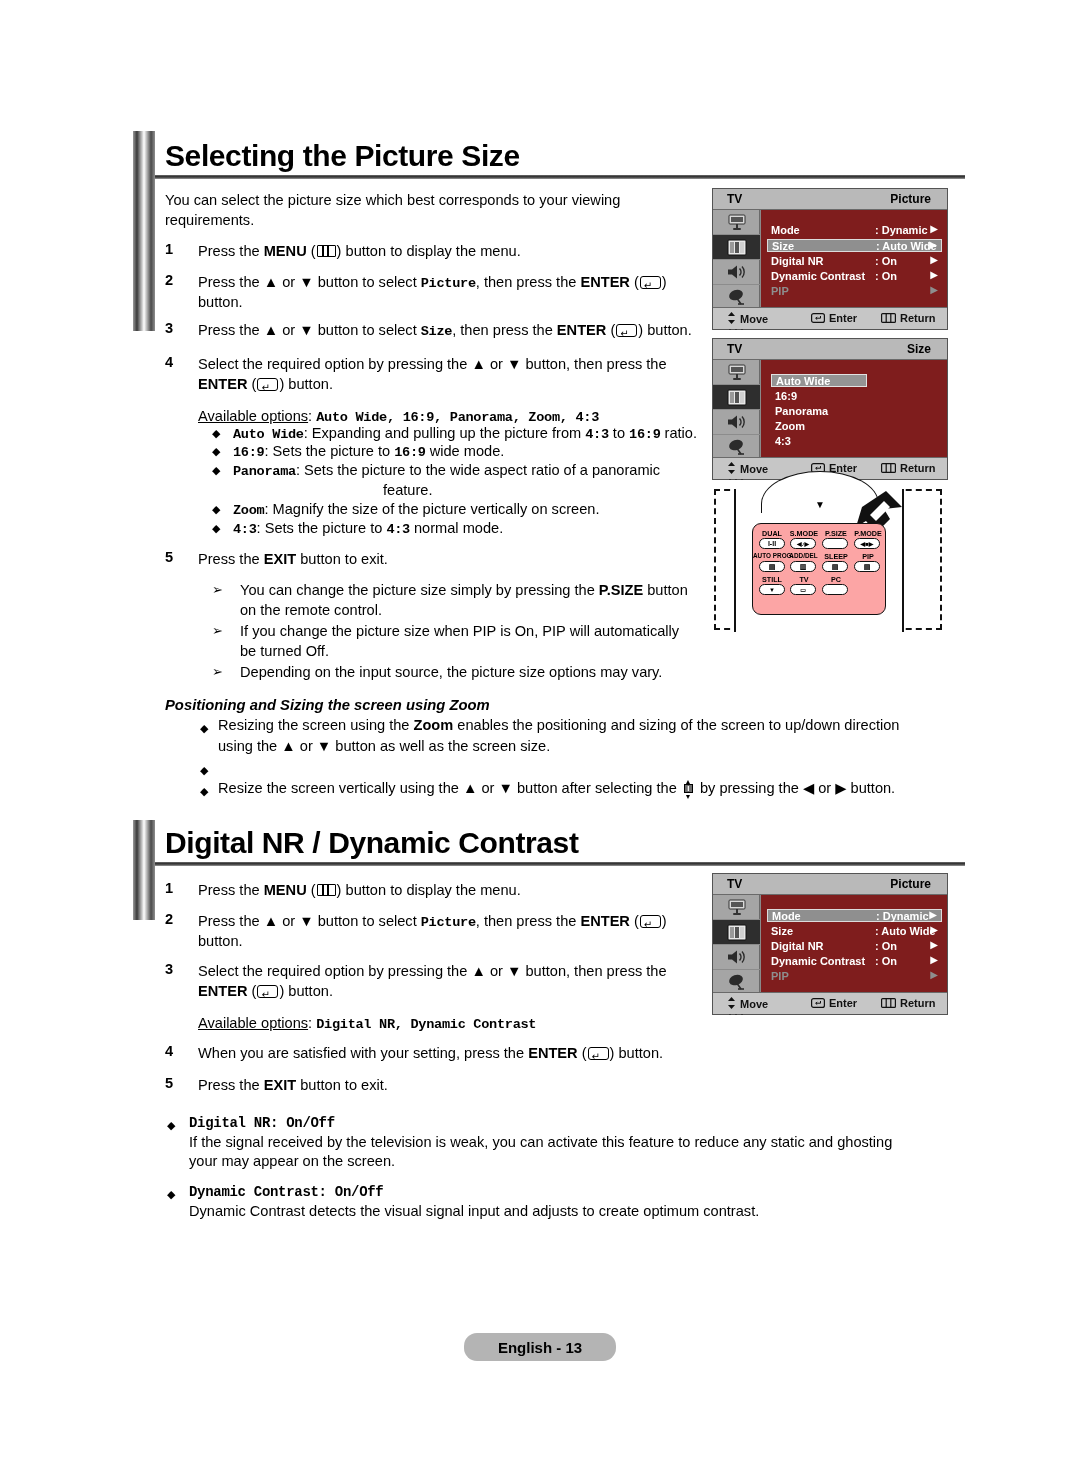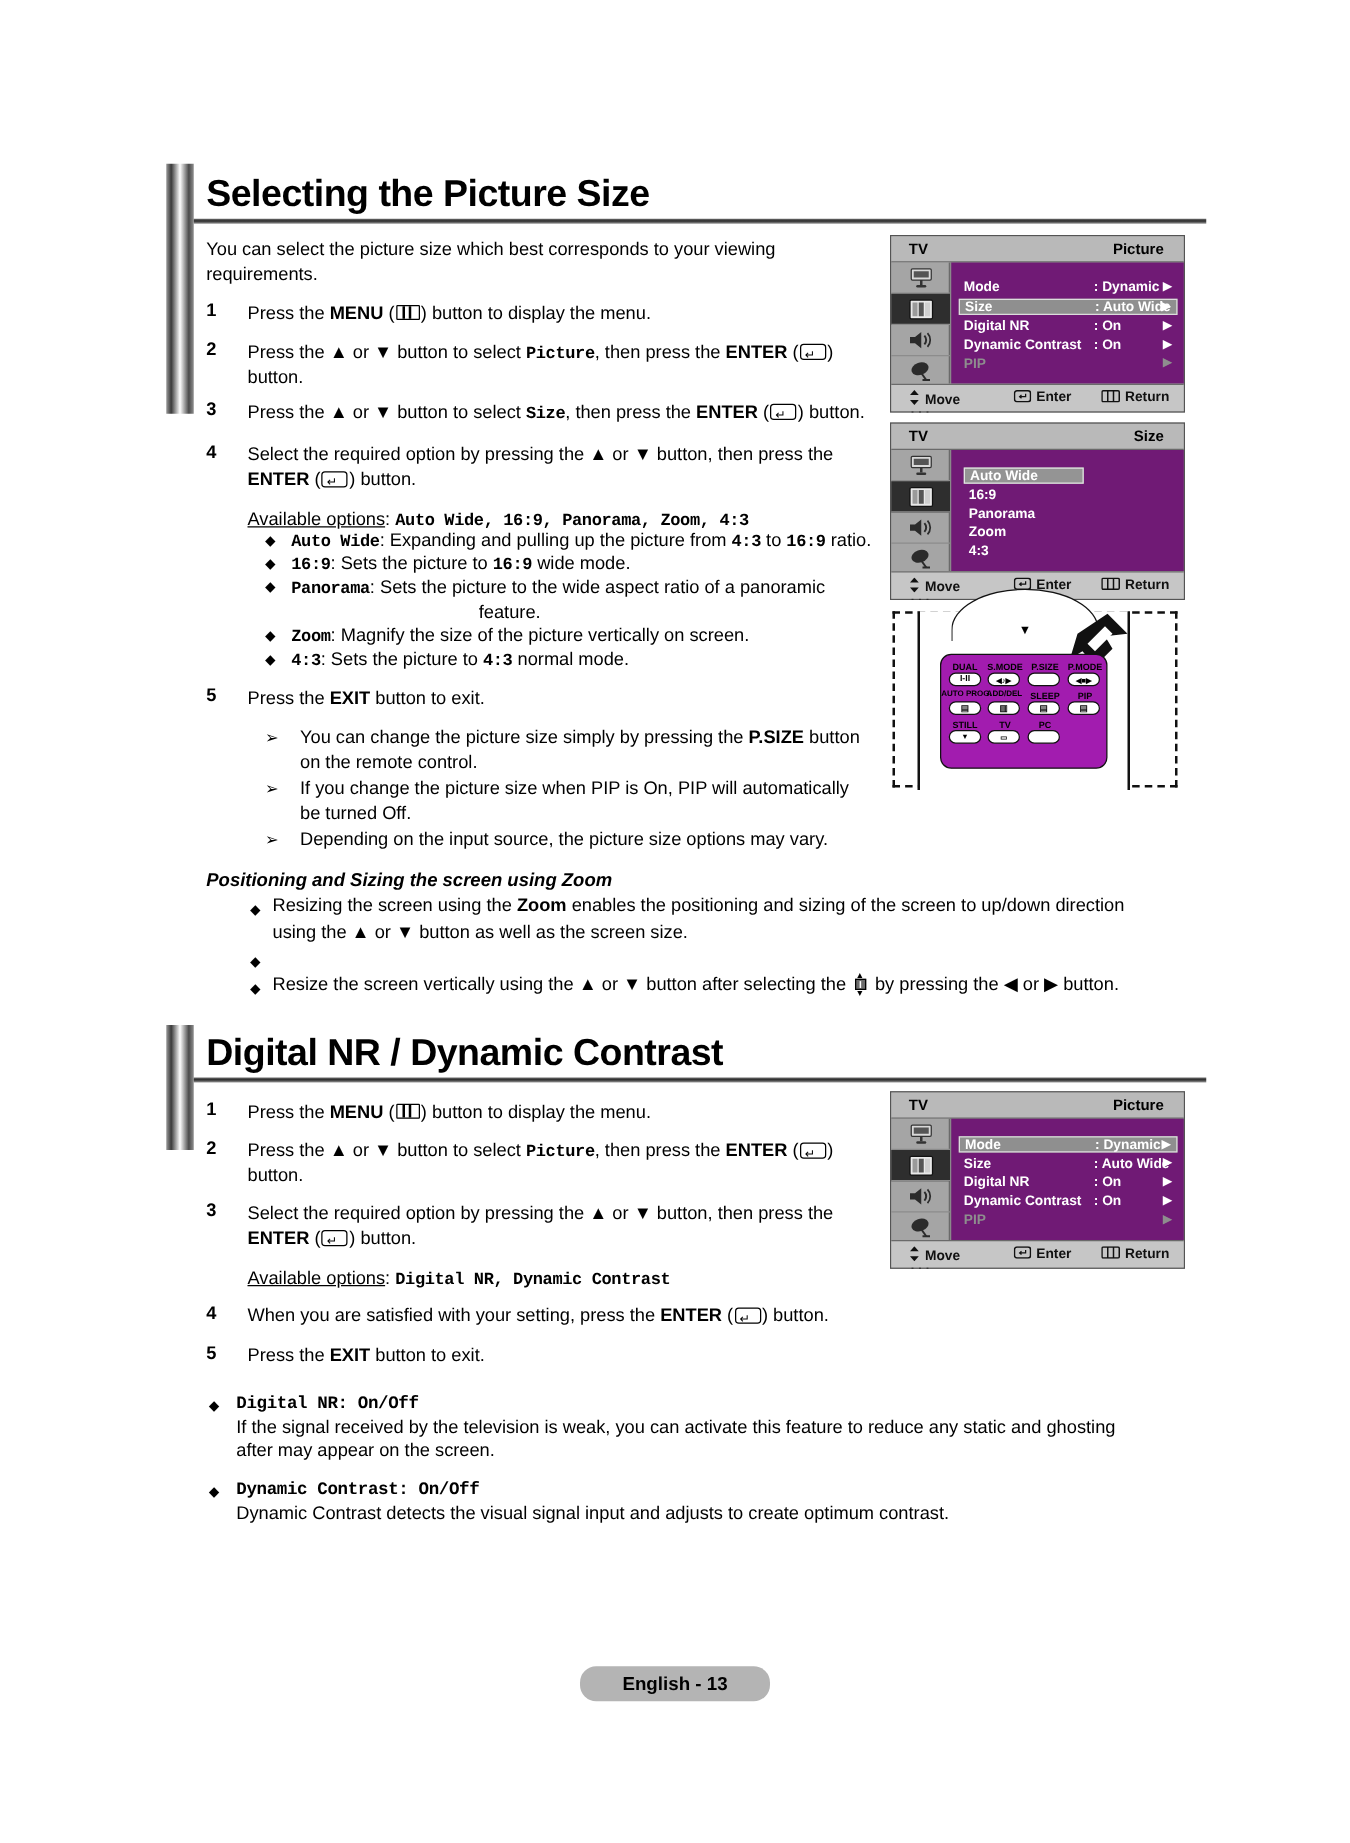--- a/index.html
+++ b/index.html
@@ -108,21 +108,21 @@
     background: #a5a5a5; border-right: 1px solid #6a6a6a;
   }
   .osd-side .sicon {
     position: absolute; left: 0; width: 47px; height: 25px;
     display: flex; align-items: center; justify-content: center;
     border-bottom: 1px solid #8c8c8c;
   }
   .osd-side .sicon.sel { background: #2e2e2e; }
   .osd-body {
     position: absolute; left: 48px; top: 21px; right: 0; bottom: 22px;
-    background: #701a75;
+    background: #7f1d1d;
   }
   .osd-row { position: absolute; left: 6px; right: 5px; height: 13px; }
   .osd-row .k { position: absolute; left: 4px; top: 0; font-size: 11px; font-weight: bold; color: #fff; white-space: nowrap; }
   .osd-row .v { position: absolute; left: 108px; top: 0; font-size: 11px; font-weight: bold; color: #fff; white-space: nowrap; }
   .osd-row .arr { position: absolute; right: 4px; top: -1px; font-size: 10px; color: #fff; }
   .osd-row.sel { background: #8f8f8f; border: 1px solid #dcdcdc; }
   .osd-row.dim .k, .osd-row.dim .v, .osd-row.dim .arr { color: #8e8e8e; }
   .osd-opt { position: absolute; left: 10px; height: 13px; font-size: 11px; font-weight: bold; color: #fff; white-space: nowrap; padding-left: 4px; }
   .osd-opt.sel { background: #949494; border: 1px solid #e2e2e2; width: 96px; }
   .osd-foot {
@@ -138,21 +138,21 @@
     border: 2px dashed #111;
     background: #fff;
   }
   .remote-body {
     position: absolute;
     border-left: 2.5px solid #111; border-right: 2.5px solid #111;
     background: #fff;
   }
   .remote-panel {
     position: absolute;
-    border: 1.6px solid #111; border-radius: 9px; background: #a21caf;
+    border: 1.6px solid #111; border-radius: 9px; background: #fca5a5;
   }
   .rbtn-lab { position: absolute; font-size: 7.2px; font-weight: bold; white-space: nowrap; text-align: center; }
   .rbtn {
     position: absolute; border: 1.5px solid #111; border-radius: 8px; background: #fff;
     display: flex; align-items: center; justify-content: center;
     font-size: 7px; font-weight: bold;
   }
   .dial-arc {
     position: absolute; border: 1.7px solid #111; border-bottom: none;
     border-radius: 90px 90px 0 0 / 50px 50px 0 0;
@@ -298,21 +298,21 @@
   </div>
 
   <div class="num" style="left:165px; top:1075px;">5</div>
   <div class="txt" style="left:198px; top:1075px;">
     <span>Press the </span><span class="b">EXIT</span><span> button to exit.</span>
   </div>
 
   <div class="bullet-d" style="left:167px; top:1115px;">◆</div>
   <div class="txt mono" style="left:189px; top:1113px; font-size:14px;">Digital NR: On/Off</div>
   <div class="txt" style="left:189px; top:1132px;">If the signal received by the television is weak, you can activate this feature to reduce any static and ghosting</div>
-  <div class="txt" style="left:189px; top:1151px;">after may appear on the screen.</div>
+  <div class="txt" style="left:189px; top:1151px;">your may appear on the screen.</div>
 
   <div class="bullet-d" style="left:167px; top:1184px;">◆</div>
   <div class="txt mono" style="left:189px; top:1182px; font-size:14px;">Dynamic Contrast: On/Off</div>
   <div class="txt" style="left:189px; top:1201px;">Dynamic Contrast detects the visual signal input and adjusts to create optimum contrast.</div>
 
   <div class="osd" style="left:712px; top:188px; width:236px; height:142px;">
     <div class="osd-title">
       <span class="tv">TV</span>
       <span class="label">Picture</span>
     </div>

